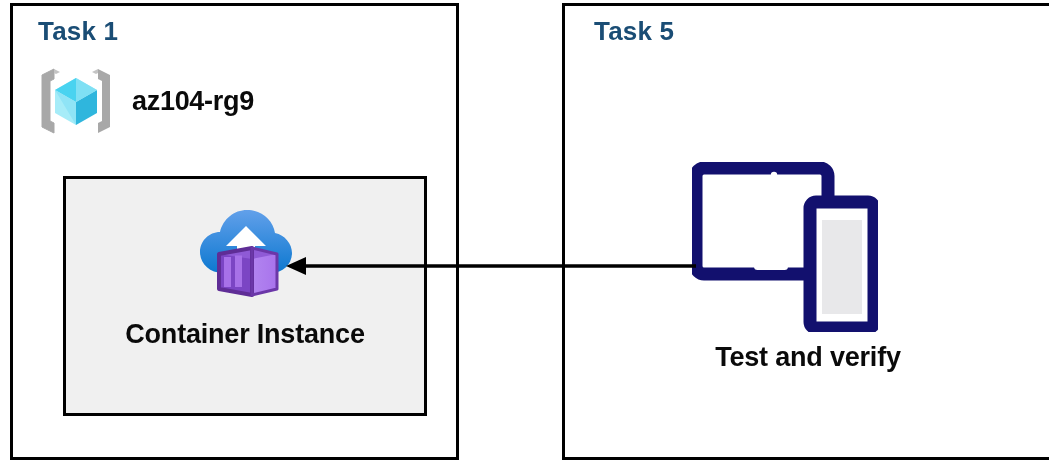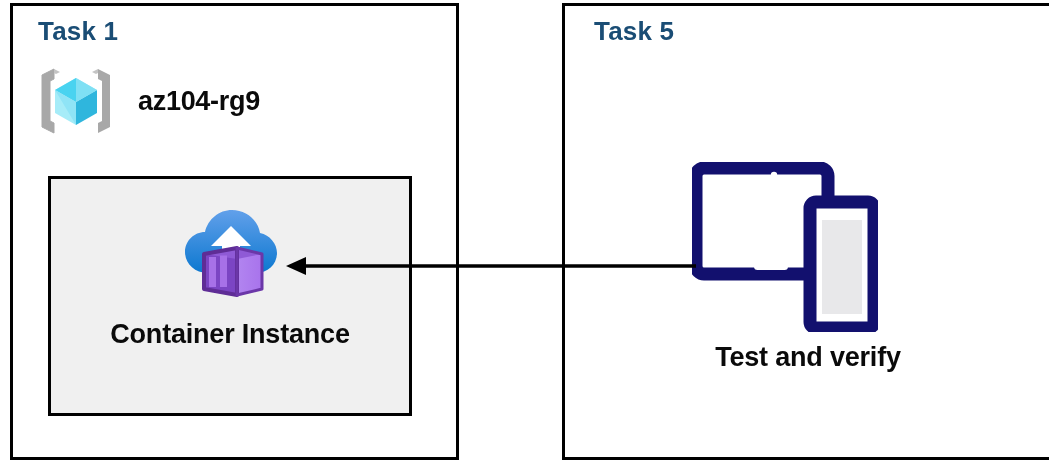--- a/index.html
+++ b/index.html
@@ -44,35 +44,35 @@
   .title-task1 { left: 30px;  top: 16px; }
   .title-task2 { left: 586px; top: 16px; }
 
   
   .rg-row {
     position: absolute;
     left: 30px;
     top: 63px;
     display: flex;
     align-items: center;
-    gap: 24px;
+    gap: 18px;
   }
   .rg-icon { width: 76px; height: 76px; display: block; }
   .rg-label {
     font-size: 27px;
     font-weight: bold;
     color: #0a0a0a;
     white-space: nowrap;
     letter-spacing: -0.3px;
   }
 
   
   .inner-box {
     position: absolute;
-    left: 40px;
+    left: 55px;
     top: 176px;
     width: 364px;
     height: 240px;
     box-sizing: border-box;
     border: 3px solid #000000;
     background: #f0f0f0;
     display: flex;
     flex-direction: column;
     align-items: center;
     justify-content: flex-start;

